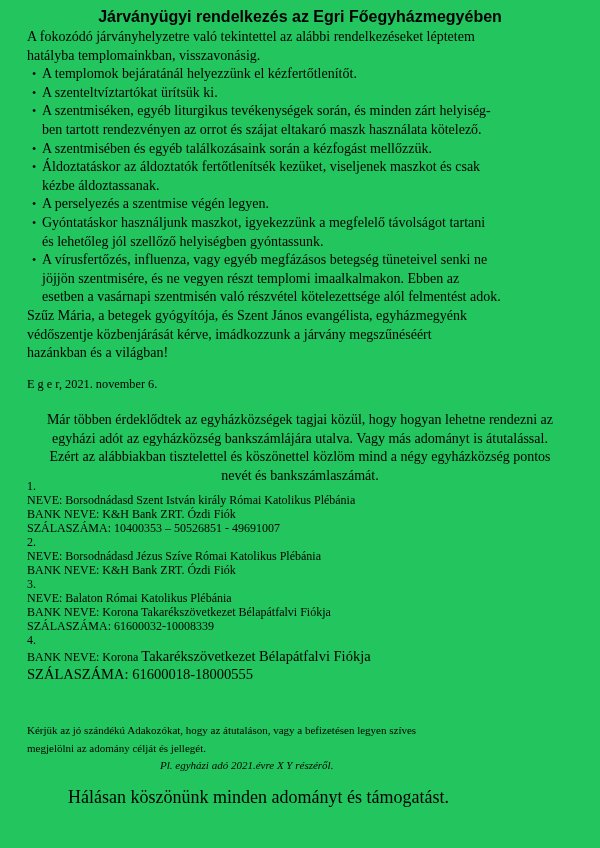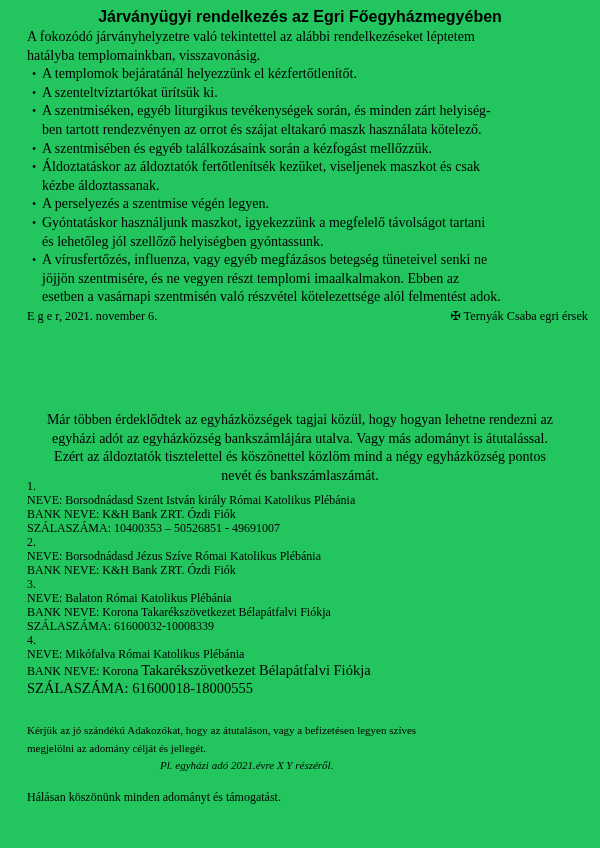--- a/index.html
+++ b/index.html
@@ -21,40 +21,40 @@
   .section-a {
     position: absolute; left: 27px; top: 28px; width: 561px;
     font-size: 14px; line-height: 18.6px;
   }
   .pre { white-space: pre-line; }
   .bullet { display: flex; }
   .bullet-marker { flex: 0 0 10px; margin-left: 5px; font-size: 12px; }
   .bullet-text { flex: 1; white-space: pre-line; }
   .date-row {
     display: flex; justify-content: space-between;
-    font-size: 12.3px; line-height: 15px; margin-top: 2px;
+    font-size: 12.3px; line-height: 15px; margin-top: 14px;
   }
   .section-b {
     position: absolute; left: 0; top: 411px; width: 600px;
     text-align: center; font-size: 14px; line-height: 18.6px;
     white-space: pre-line;
   }
   .section-c {
     position: absolute; left: 27px; top: 479px; width: 561px;
     font-size: 12px; line-height: 14px;
   }
   .section-c .lg { font-size: 14.5px; line-height: 18px; }
   .section-d {
     position: absolute; left: 27px; top: 722px; width: 561px;
     font-size: 11px; line-height: 17.5px;
   }
   .example-line { font-style: italic; padding-left: 133px; }
   .section-e {
     position: absolute; left: 27px; top: 788px; width: 463px;
-    font-size: 12px; line-height: 19.5px;
+    text-align: center; font-size: 18px; line-height: 19.5px;
   }
 </style>
 </head>
 <body>
 
 <div class="page">
 
   <div class="doc-title">Járványügyi rendelkezés az Egri Főegyházmegyében</div>
 
   <div class="section-a">
@@ -94,33 +94,32 @@
 és lehetőleg jól szellőző helyiségben gyóntassunk.</span>
       </div>
       <div class="bullet">
         <span class="bullet-marker">•</span>
         <span class="bullet-text">A vírusfertőzés, influenza, vagy egyéb megfázásos betegség tüneteivel senki ne
 jöjjön szentmisére, és ne vegyen részt templomi imaalkalmakon. Ebben az
 esetben a vasárnapi szentmisén való részvétel kötelezettsége alól felmentést adok.</span>
       </div>
     </div>
 
+    <div class="pre">Szűz Mária, a betegek gyógyítója, és Szent János evangélista, egyházmegyénk
+védőszentje közbenjárását kérve, imádkozzunk a járvány megszűnéséért
+hazánkban és a világban!</div>
 
     <div class="date-row">
       <span>E g e r, 2021. november 6.</span>
-      <span>
-        <span>✠</span>
-        <span>Ternyák Csaba egri érsek</span>
-      </span>
     </div>
   </div>
 
   <div class="section-b">Már többen érdeklődtek az egyházközségek tagjai közül, hogy hogyan lehetne rendezni az
 egyházi adót az egyházközség bankszámlájára utalva. Vagy más adományt is átutalással.
-Ezért az áldoztatók tisztelettel és köszönettel közlöm mind a négy egyházközség pontos
+Ezért az alábbiakban tisztelettel és köszönettel közlöm mind a négy egyházközség pontos
 nevét és bankszámlaszámát.</div>
 
   <div class="section-c">
     <div>
       <div>1.</div>
       <div>NEVE: Borsodnádasd Szent István király Római Katolikus Plébánia</div>
       <div>BANK NEVE: K&amp;H Bank ZRT. Ózdi Fiók</div>
       <div>SZÁLASZÁMA: 10400353 – 50526851 - 49691007</div>
     </div>
     <div>
@@ -129,21 +128,20 @@
       <div>BANK NEVE: K&amp;H Bank ZRT. Ózdi Fiók</div>
     </div>
     <div>
       <div>3.</div>
       <div>NEVE: Balaton Római Katolikus Plébánia</div>
       <div>BANK NEVE: Korona Takarékszövetkezet Bélapátfalvi Fiókja</div>
       <div>SZÁLASZÁMA: 61600032-10008339</div>
     </div>
     <div>
       <div>4.</div>
-      <div>NEVE: Mikófalva Római Katolikus Plébánia</div>
       <div>
         <span>BANK NEVE: Korona </span><span class="lg">Takarékszövetkezet Bélapátfalvi Fiókja</span>
       </div>
       <div class="lg">SZÁLASZÁMA: 61600018-18000555</div>
     </div>
   </div>
 
   <div class="section-d">
     <div class="pre">Kérjük az jó szándékú Adakozókat, hogy az átutaláson, vagy a befizetésen legyen szíves
 megjelölni az adomány célját és jellegét.</div>

